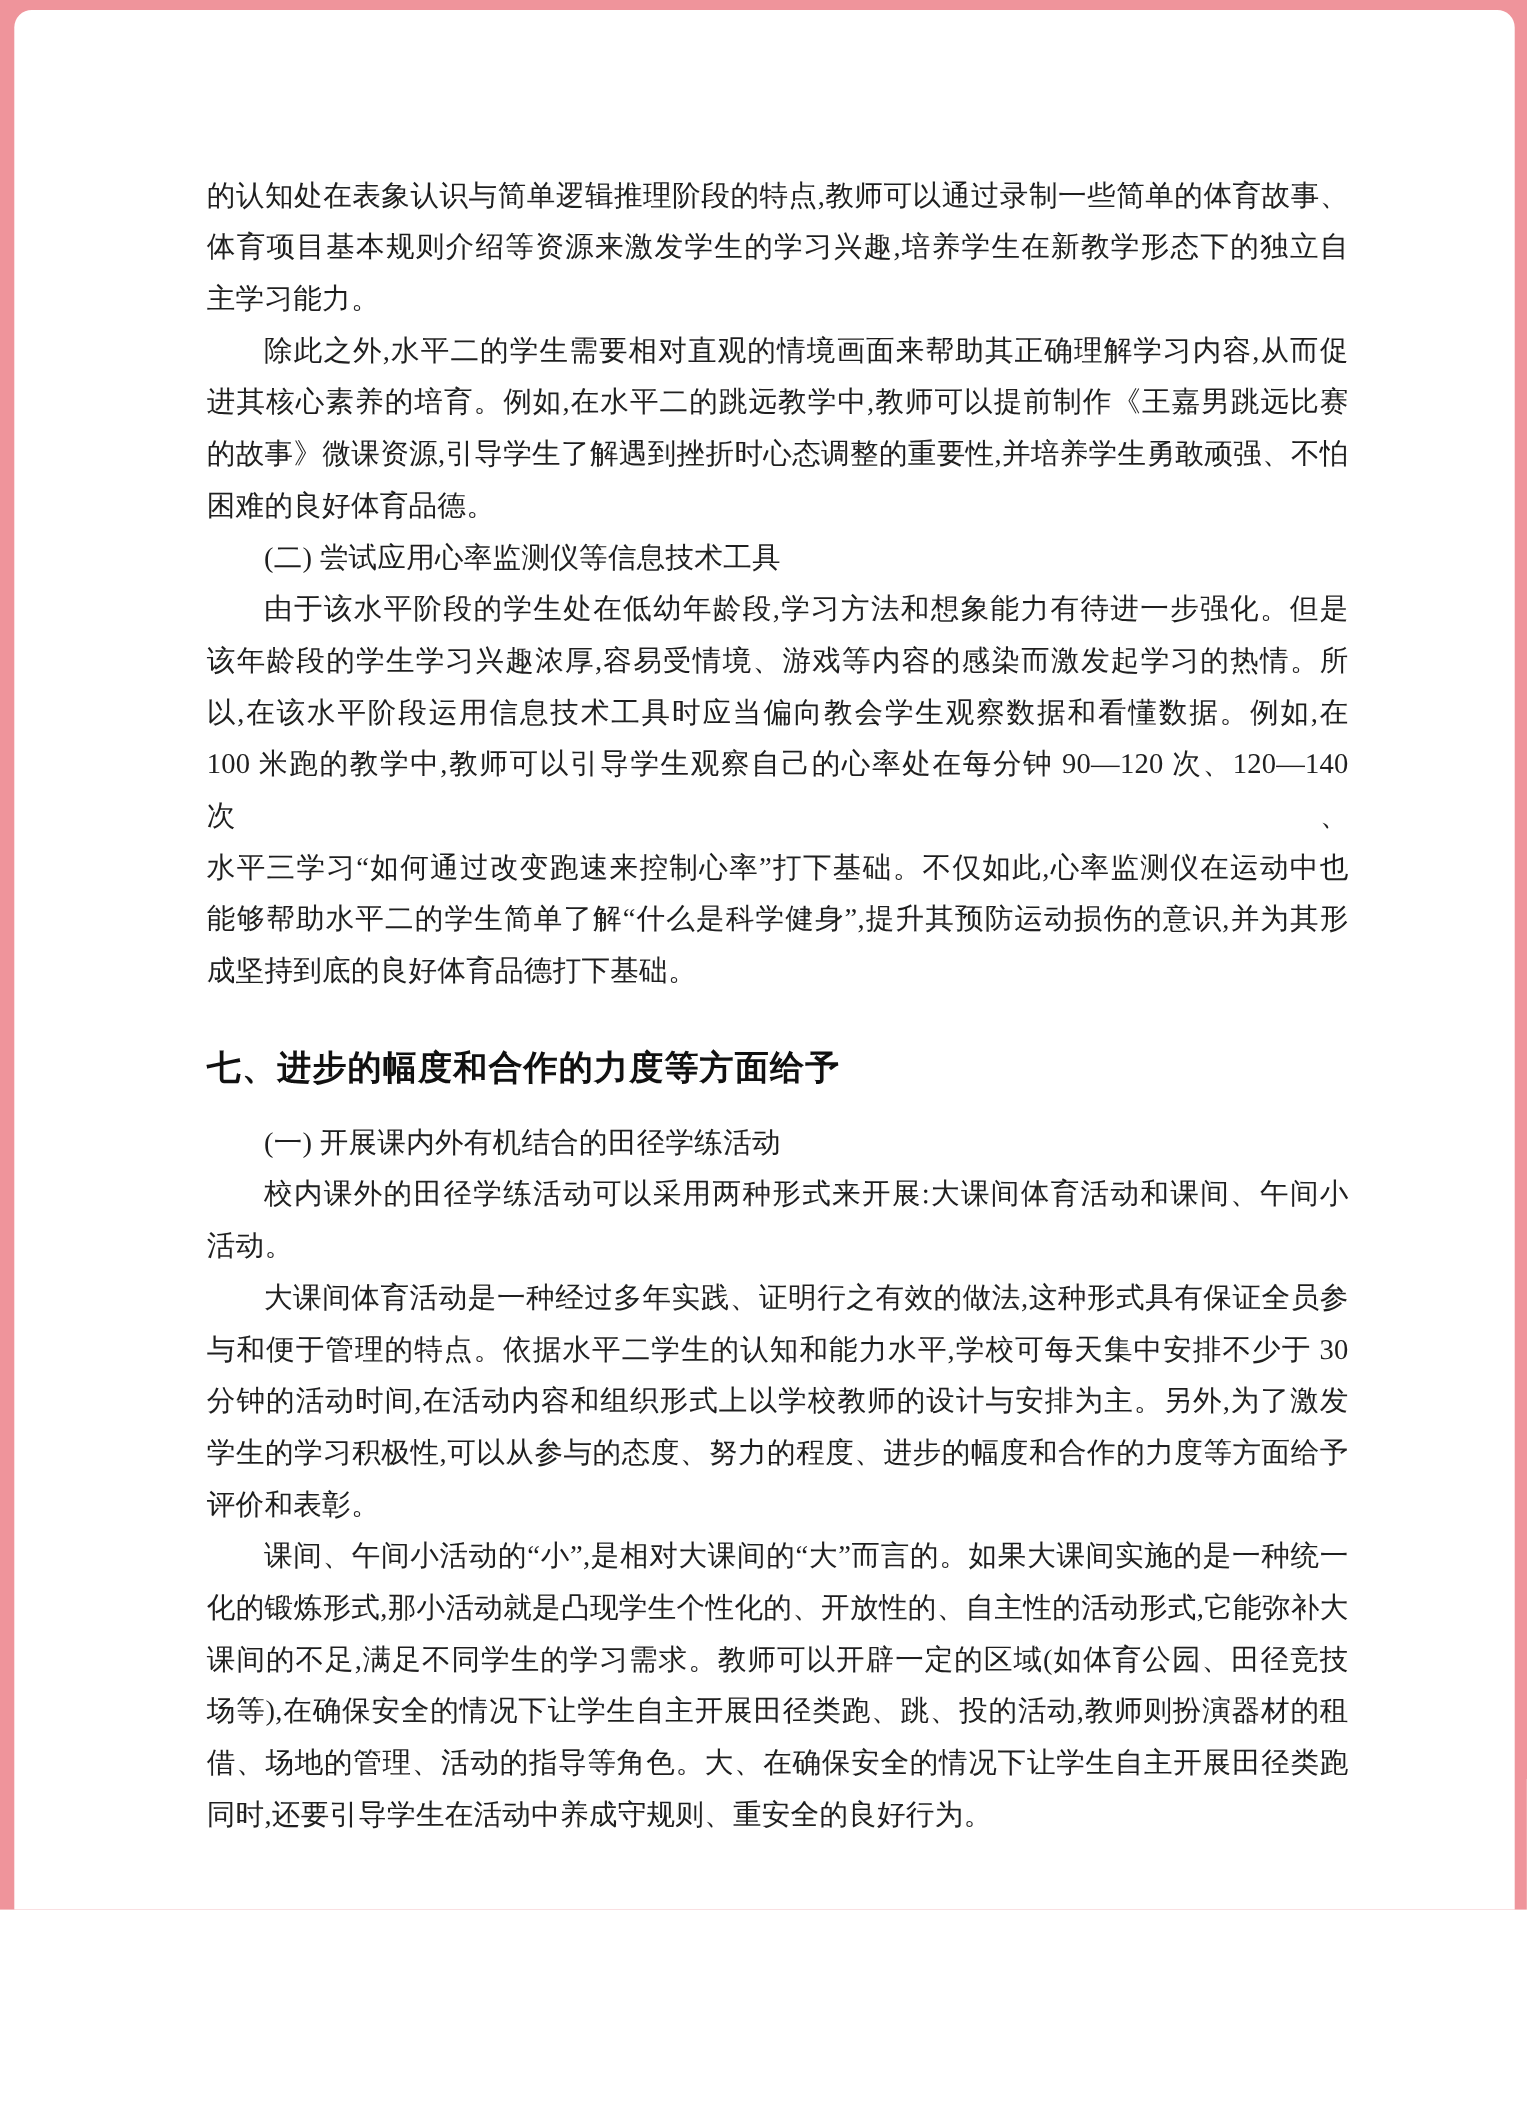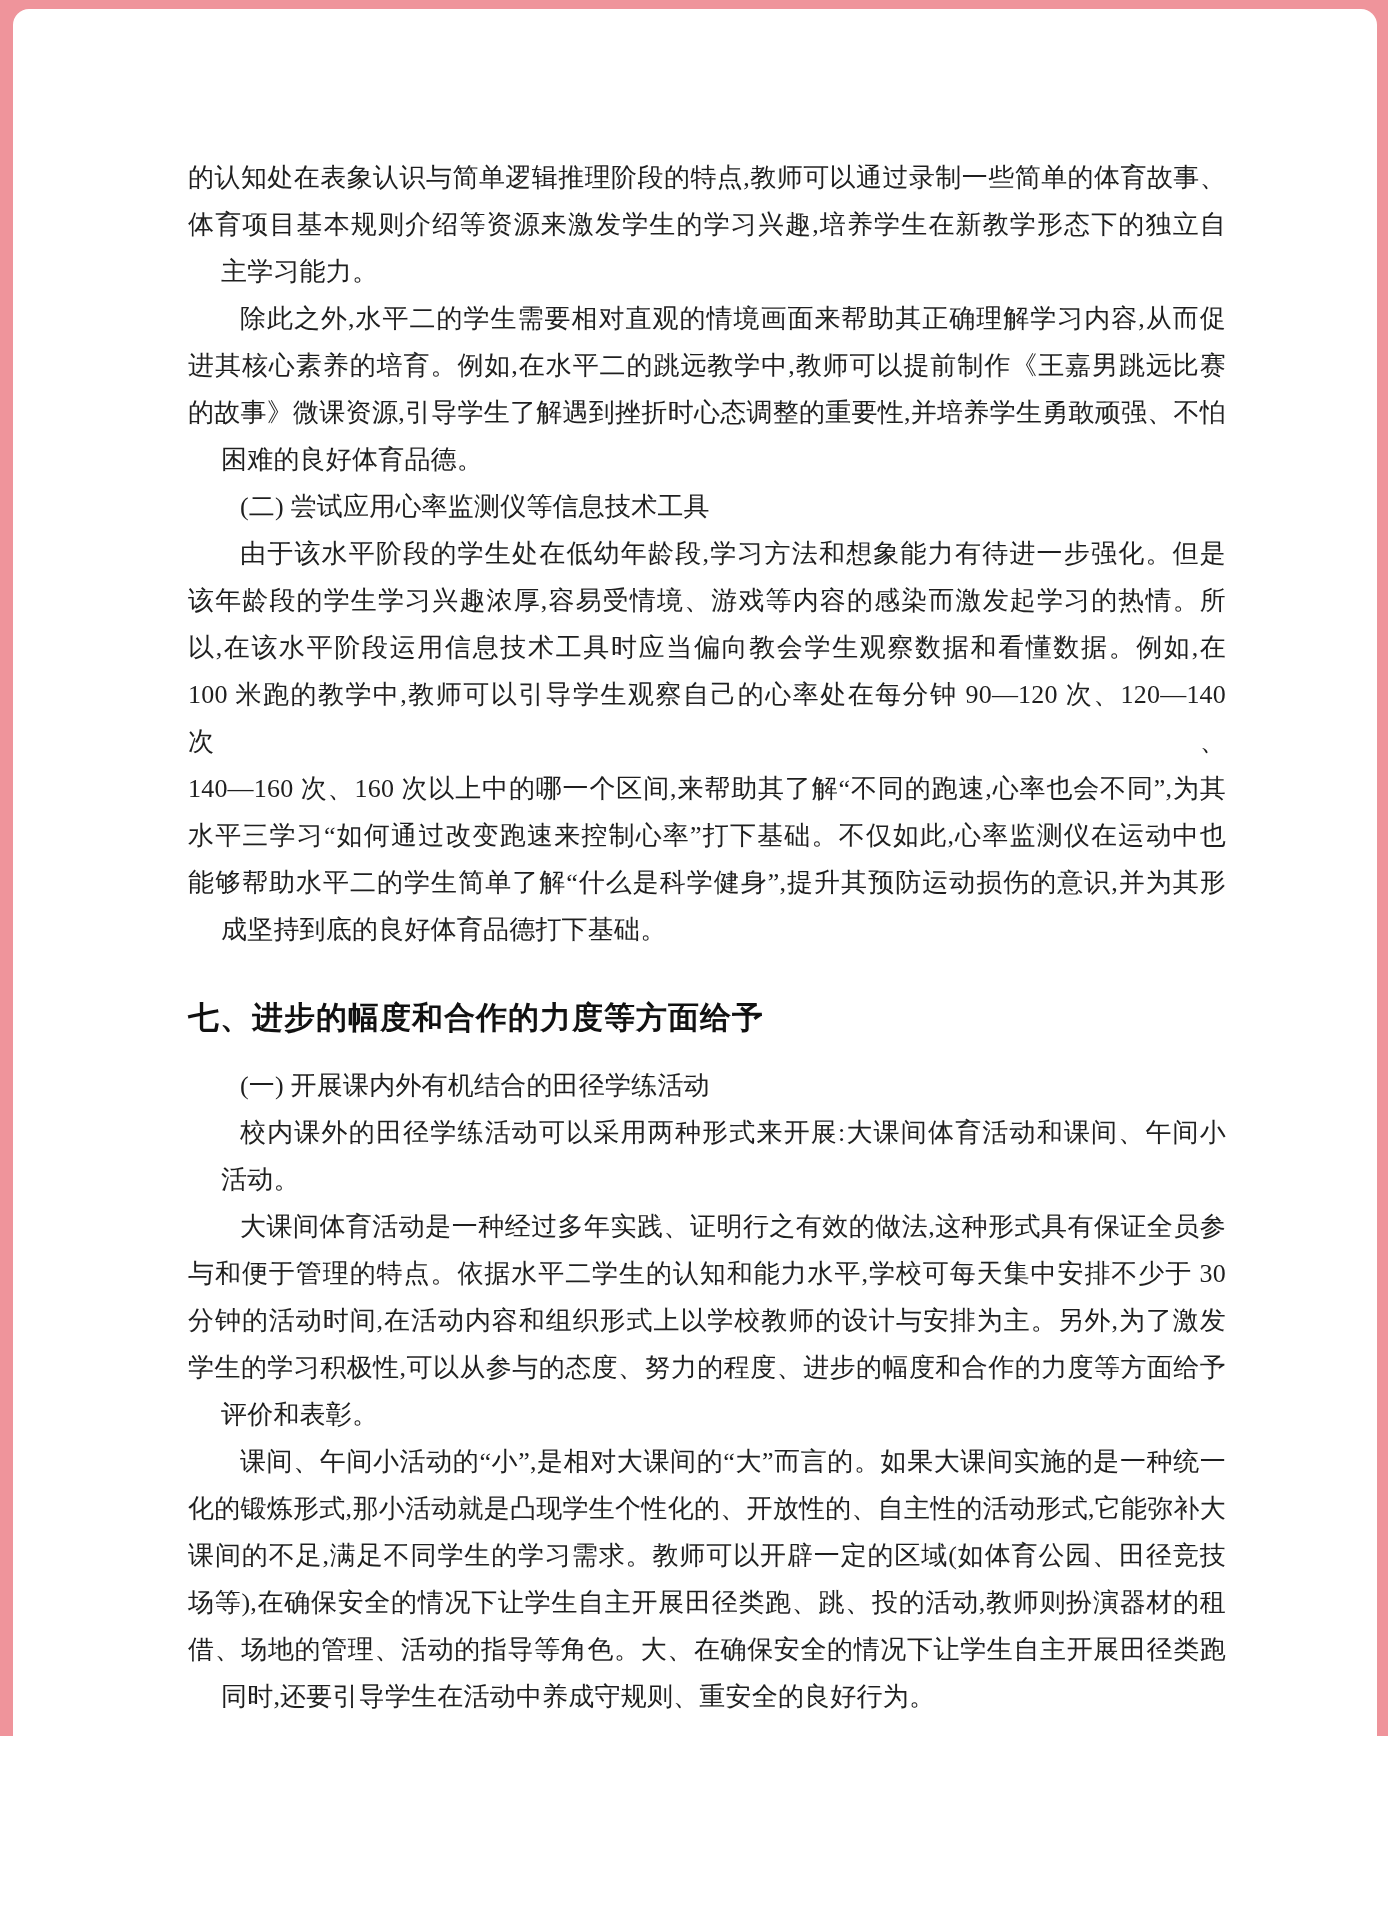--- a/index.html
+++ b/index.html
@@ -20,21 +20,21 @@
     background:#ffffff;border-radius:16px 16px 0 0;
   }
   .bodytext{
     position:absolute;left:188px;top:154px;width:1038px;
     color:var(--ink);font-size:26px;line-height:47px;
   }
   .line{
     text-align:justify;text-align-last:justify;
     letter-spacing:0.2px;
   }
-  .line--end{text-align:center;text-align-last:left;margin-left:33px;}
+  .line--end{text-align:center;text-align-last:left;}
   .line--indent{text-indent:52px;}
   .subheading{
     font-weight:normal;text-indent:52px;text-align:right;text-align-last:left;
   }
   .section-title{
     font-family:"Liberation Sans","DejaVu Sans",sans-serif;
     font-weight:bold;font-size:31px;line-height:60px;
     margin:35px 0 14px 0;letter-spacing:1px;color:#111;
   }
   .footer-tab{
@@ -77,21 +77,20 @@
     <div class="line">进其核心素养的培育。例如,在水平二的跳远教学中,教师可以提前制作《王嘉男跳远比赛</div>
     <div class="line">的故事》微课资源,引导学生了解遇到挫折时心态调整的重要性,并培养学生勇敢顽强、不怕</div>
     <div class="line line--end">困难的良好体育品德。</div>
 
     <div class="line subheading">(二) 尝试应用心率监测仪等信息技术工具</div>
 
     <div class="line line--indent">由于该水平阶段的学生处在低幼年龄段,学习方法和想象能力有待进一步强化。但是</div>
     <div class="line">该年龄段的学生学习兴趣浓厚,容易受情境、游戏等内容的感染而激发起学习的热情。所</div>
     <div class="line">以,在该水平阶段运用信息技术工具时应当偏向教会学生观察数据和看懂数据。例如,在</div>
     <div class="line">100 米跑的教学中,教师可以引导学生观察自己的心率处在每分钟 90—120 次、120—140 次、</div>
-    <div class="line">140—160 次、160 次以上中的哪一个区间,来帮助其了解“不同的跑速,心率也会不同”,为其</div>
     <div class="line">水平三学习“如何通过改变跑速来控制心率”打下基础。不仅如此,心率监测仪在运动中也</div>
     <div class="line">能够帮助水平二的学生简单了解“什么是科学健身”,提升其预防运动损伤的意识,并为其形</div>
     <div class="line line--end">成坚持到底的良好体育品德打下基础。</div>
 
     <div class="section-title">七、进步的幅度和合作的力度等方面给予</div>
 
     <div class="line subheading">(一) 开展课内外有机结合的田径学练活动</div>
 
     <div class="line line--indent">校内课外的田径学练活动可以采用两种形式来开展:大课间体育活动和课间、午间小</div>
     <div class="line line--end">活动。</div>

